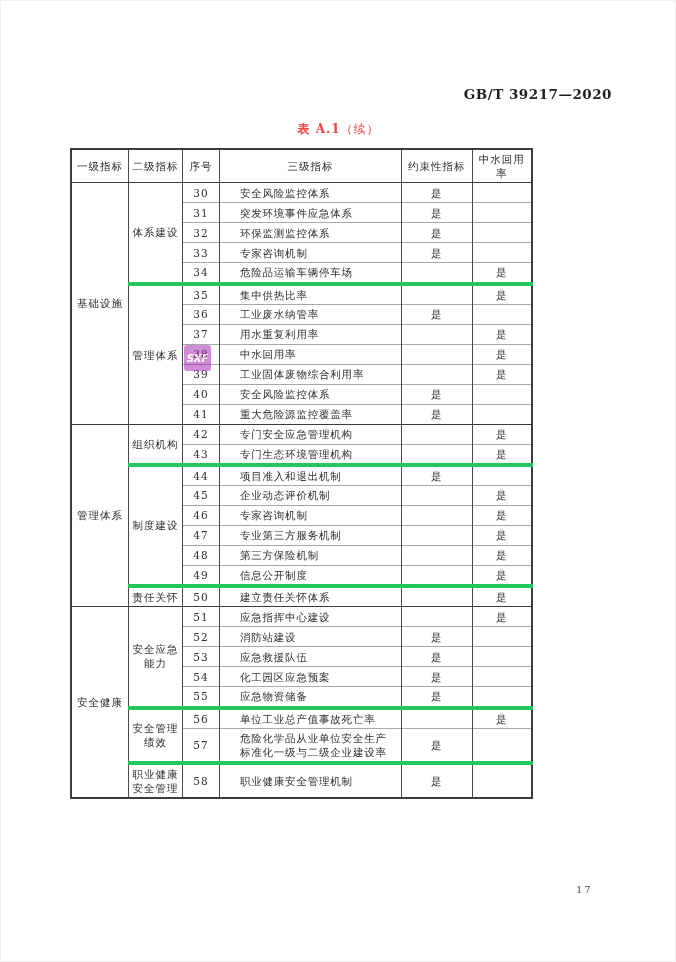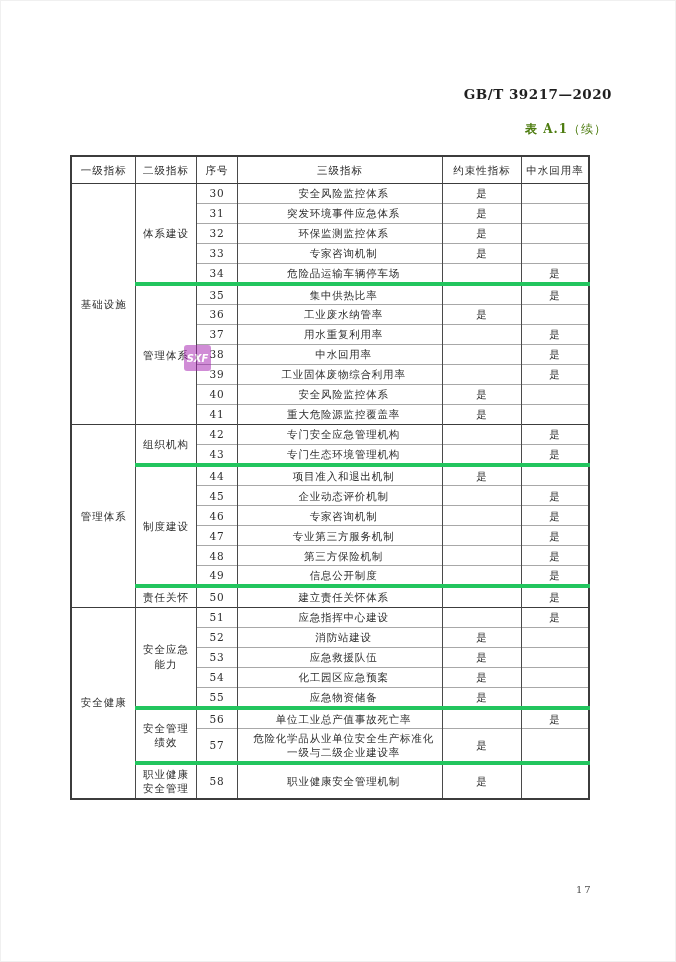--- a/index.html
+++ b/index.html
@@ -23,36 +23,35 @@
     font-size: 13.5px;
     font-weight: bold;
     letter-spacing: 0.5px;
     color: #1f1f1f;
   }
   .table-title {
     position: absolute;
     top: 121px;
     left: 70px;
     width: 537px;
-    text-align: right;
+    text-align: center;
     font-size: 12px;
     letter-spacing: 1px;
-    color: #4d7c0f;
+    color: #ef4444;
   }
   .table-title .tt-bold { font-weight: bold; }
   table.indicator-table {
     position: absolute;
     top: 148px;
     left: 70px;
-    width: 520px;
+    width: 463px;
     border-collapse: collapse;
     table-layout: fixed;
     font-size: 10.5px;
     color: #2e2e2e;
-    margin-top: 7px;
   }
   table.indicator-table col.c1 { width: 12.5%; }
   table.indicator-table col.c2 { width: 11.7%; }
   table.indicator-table col.c3 { width: 8%;  }
   table.indicator-table col.c4 { width: 39.5%; }
   table.indicator-table col.c5 { width: 15.3%; }
   table.indicator-table col.c6 { width: 13%; }
   table.indicator-table { border: 2px solid #3c3c3c; }
   table.indicator-table th,
   table.indicator-table td {
@@ -66,22 +65,22 @@
   }
   table.indicator-table th:first-child,
   table.indicator-table td.l1 { border-left: none; }
   thead th {
     height: 27px;
     border-bottom: 1.5px solid #3c3c3c;
     color: #2a2a2a;
   }
   tbody td { height: 20px; }
   tbody td.indicator {
-    text-align: center;
-    padding-left: 10px;
+    text-align: left;
+    padding-left: 20px;
     letter-spacing: 0.8px;
   }
   tbody tr td { border-top: 1px solid #a8a8a8; }
   tbody tr:first-child td { border-top: none; }
   tbody tr.group-start td { border-top: 4px solid #22c55e; }
   tbody tr.major-start td { border-top: 1.5px solid #3c3c3c; }
   td.l1, td.l2 { white-space: pre-line; letter-spacing: 1px; }
   .watermark {
     position: absolute;
     left: 184px;

